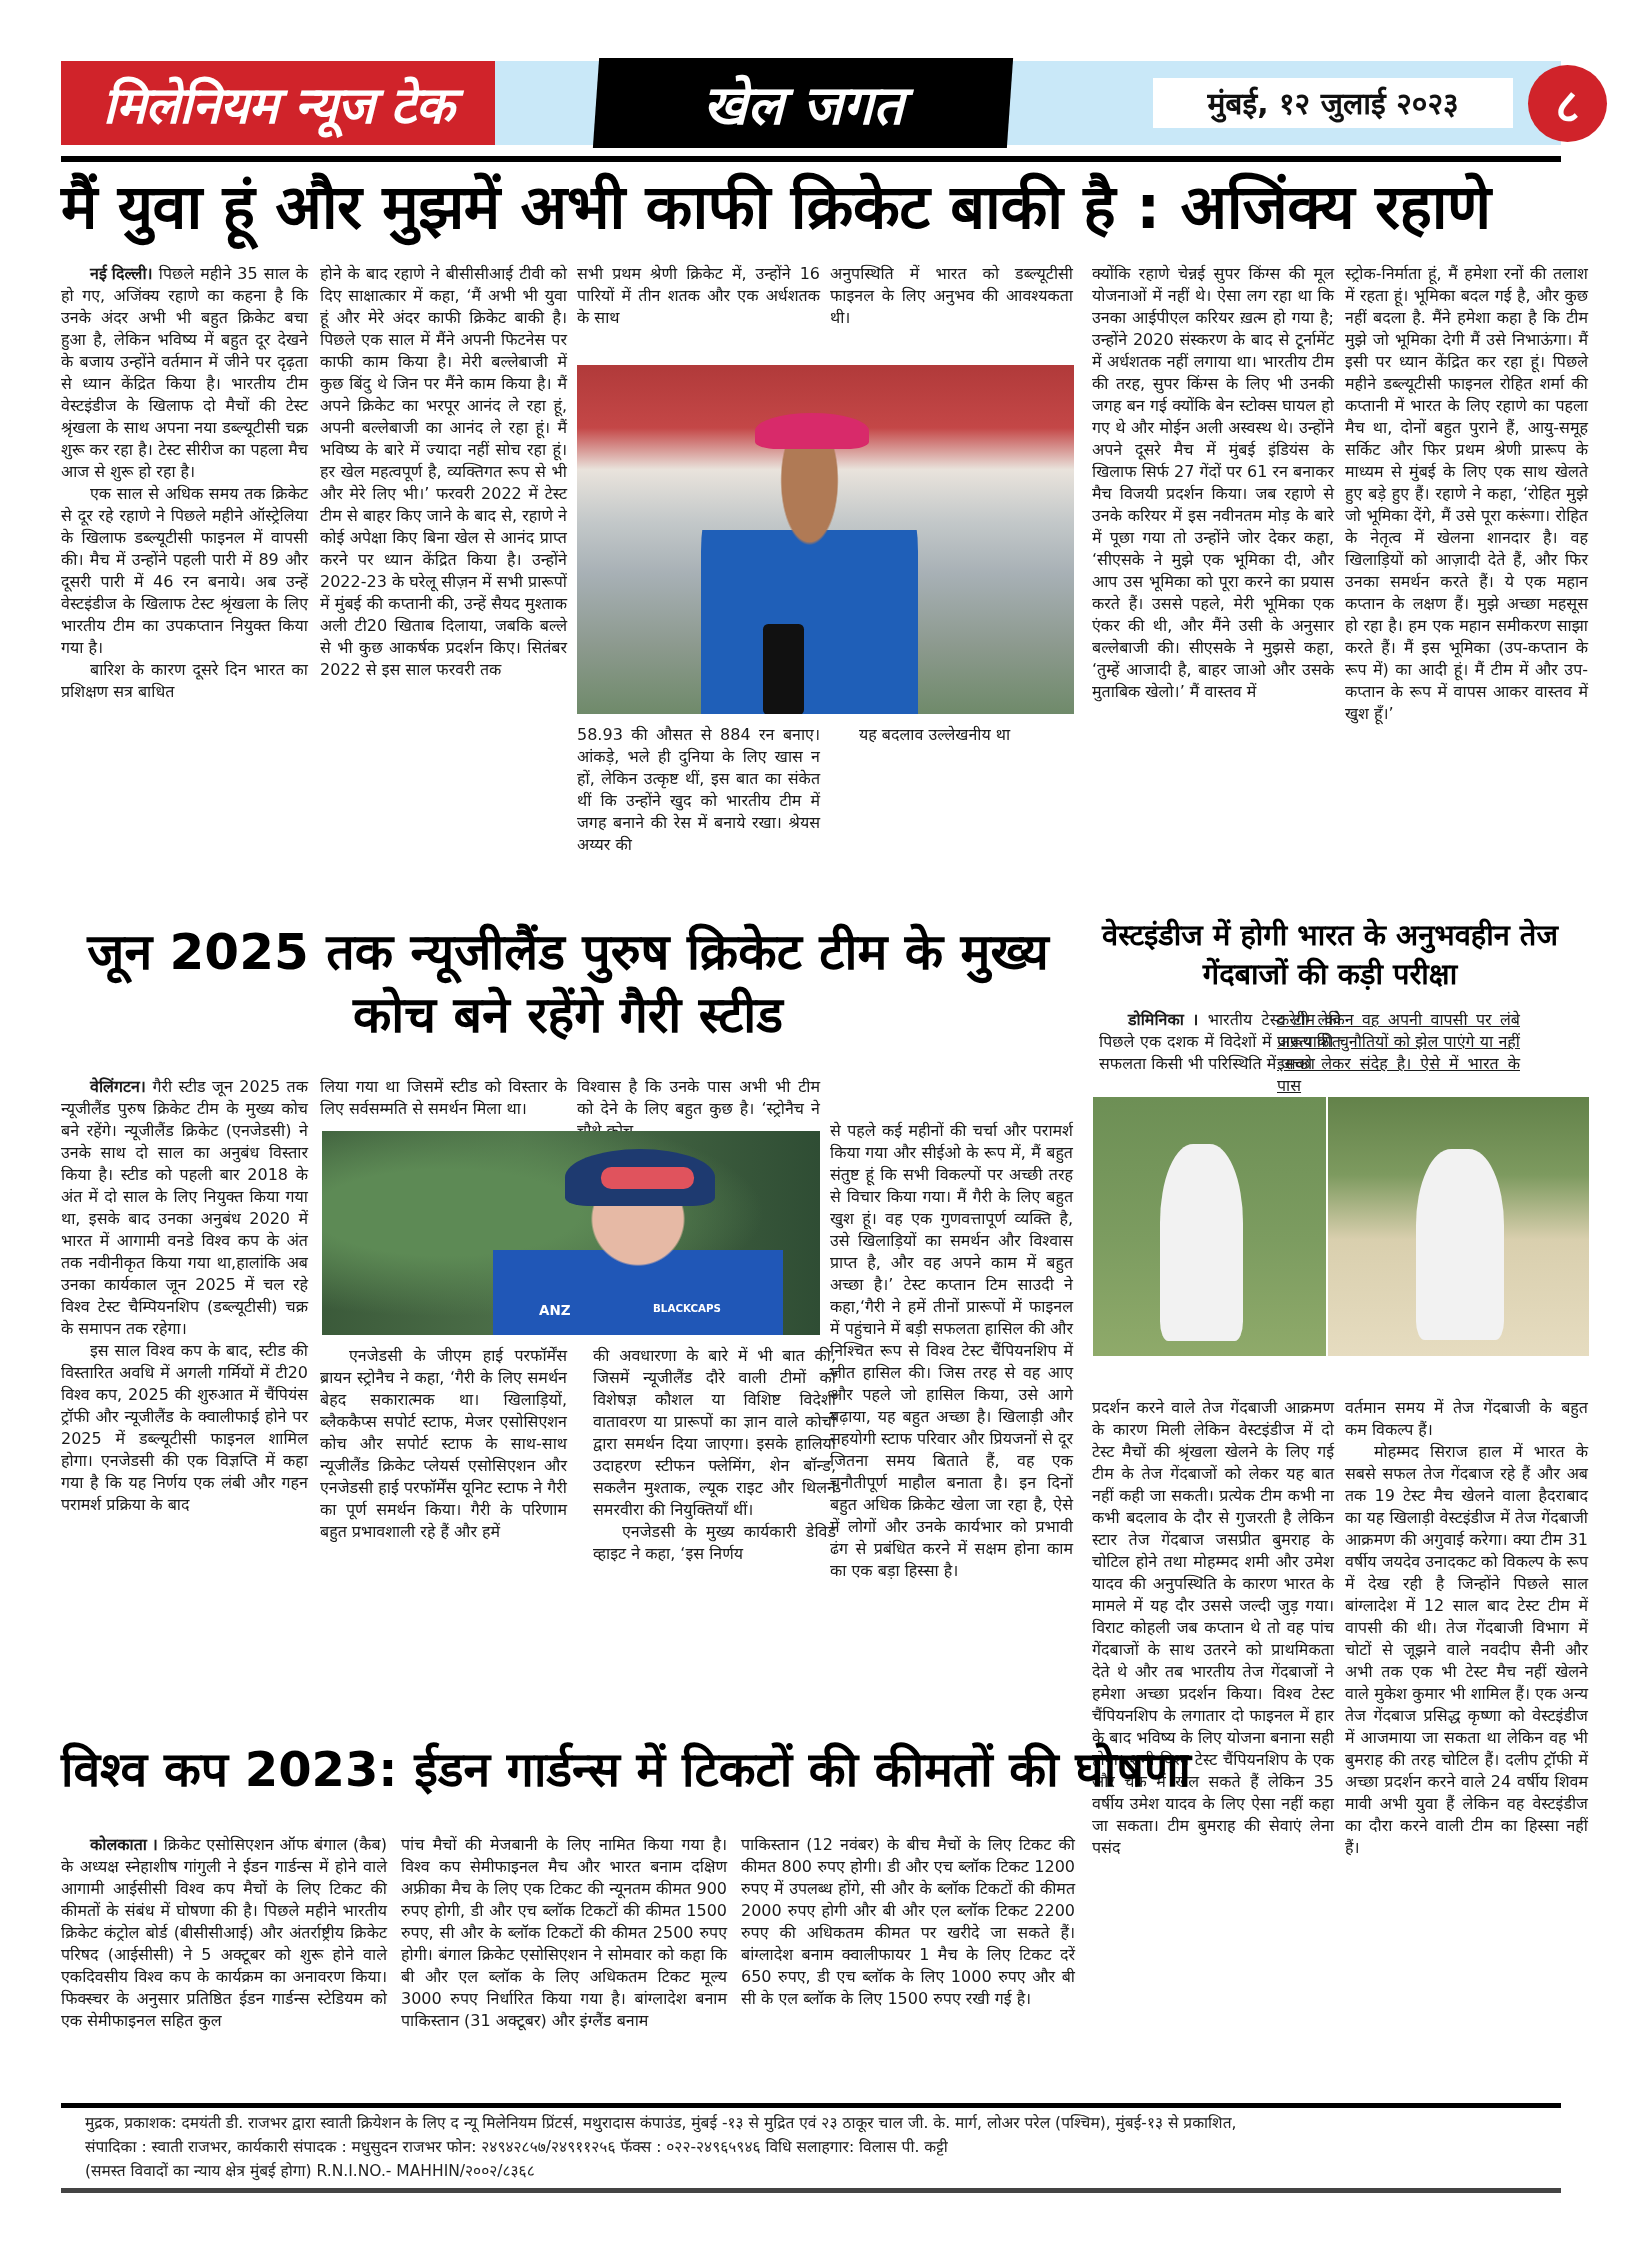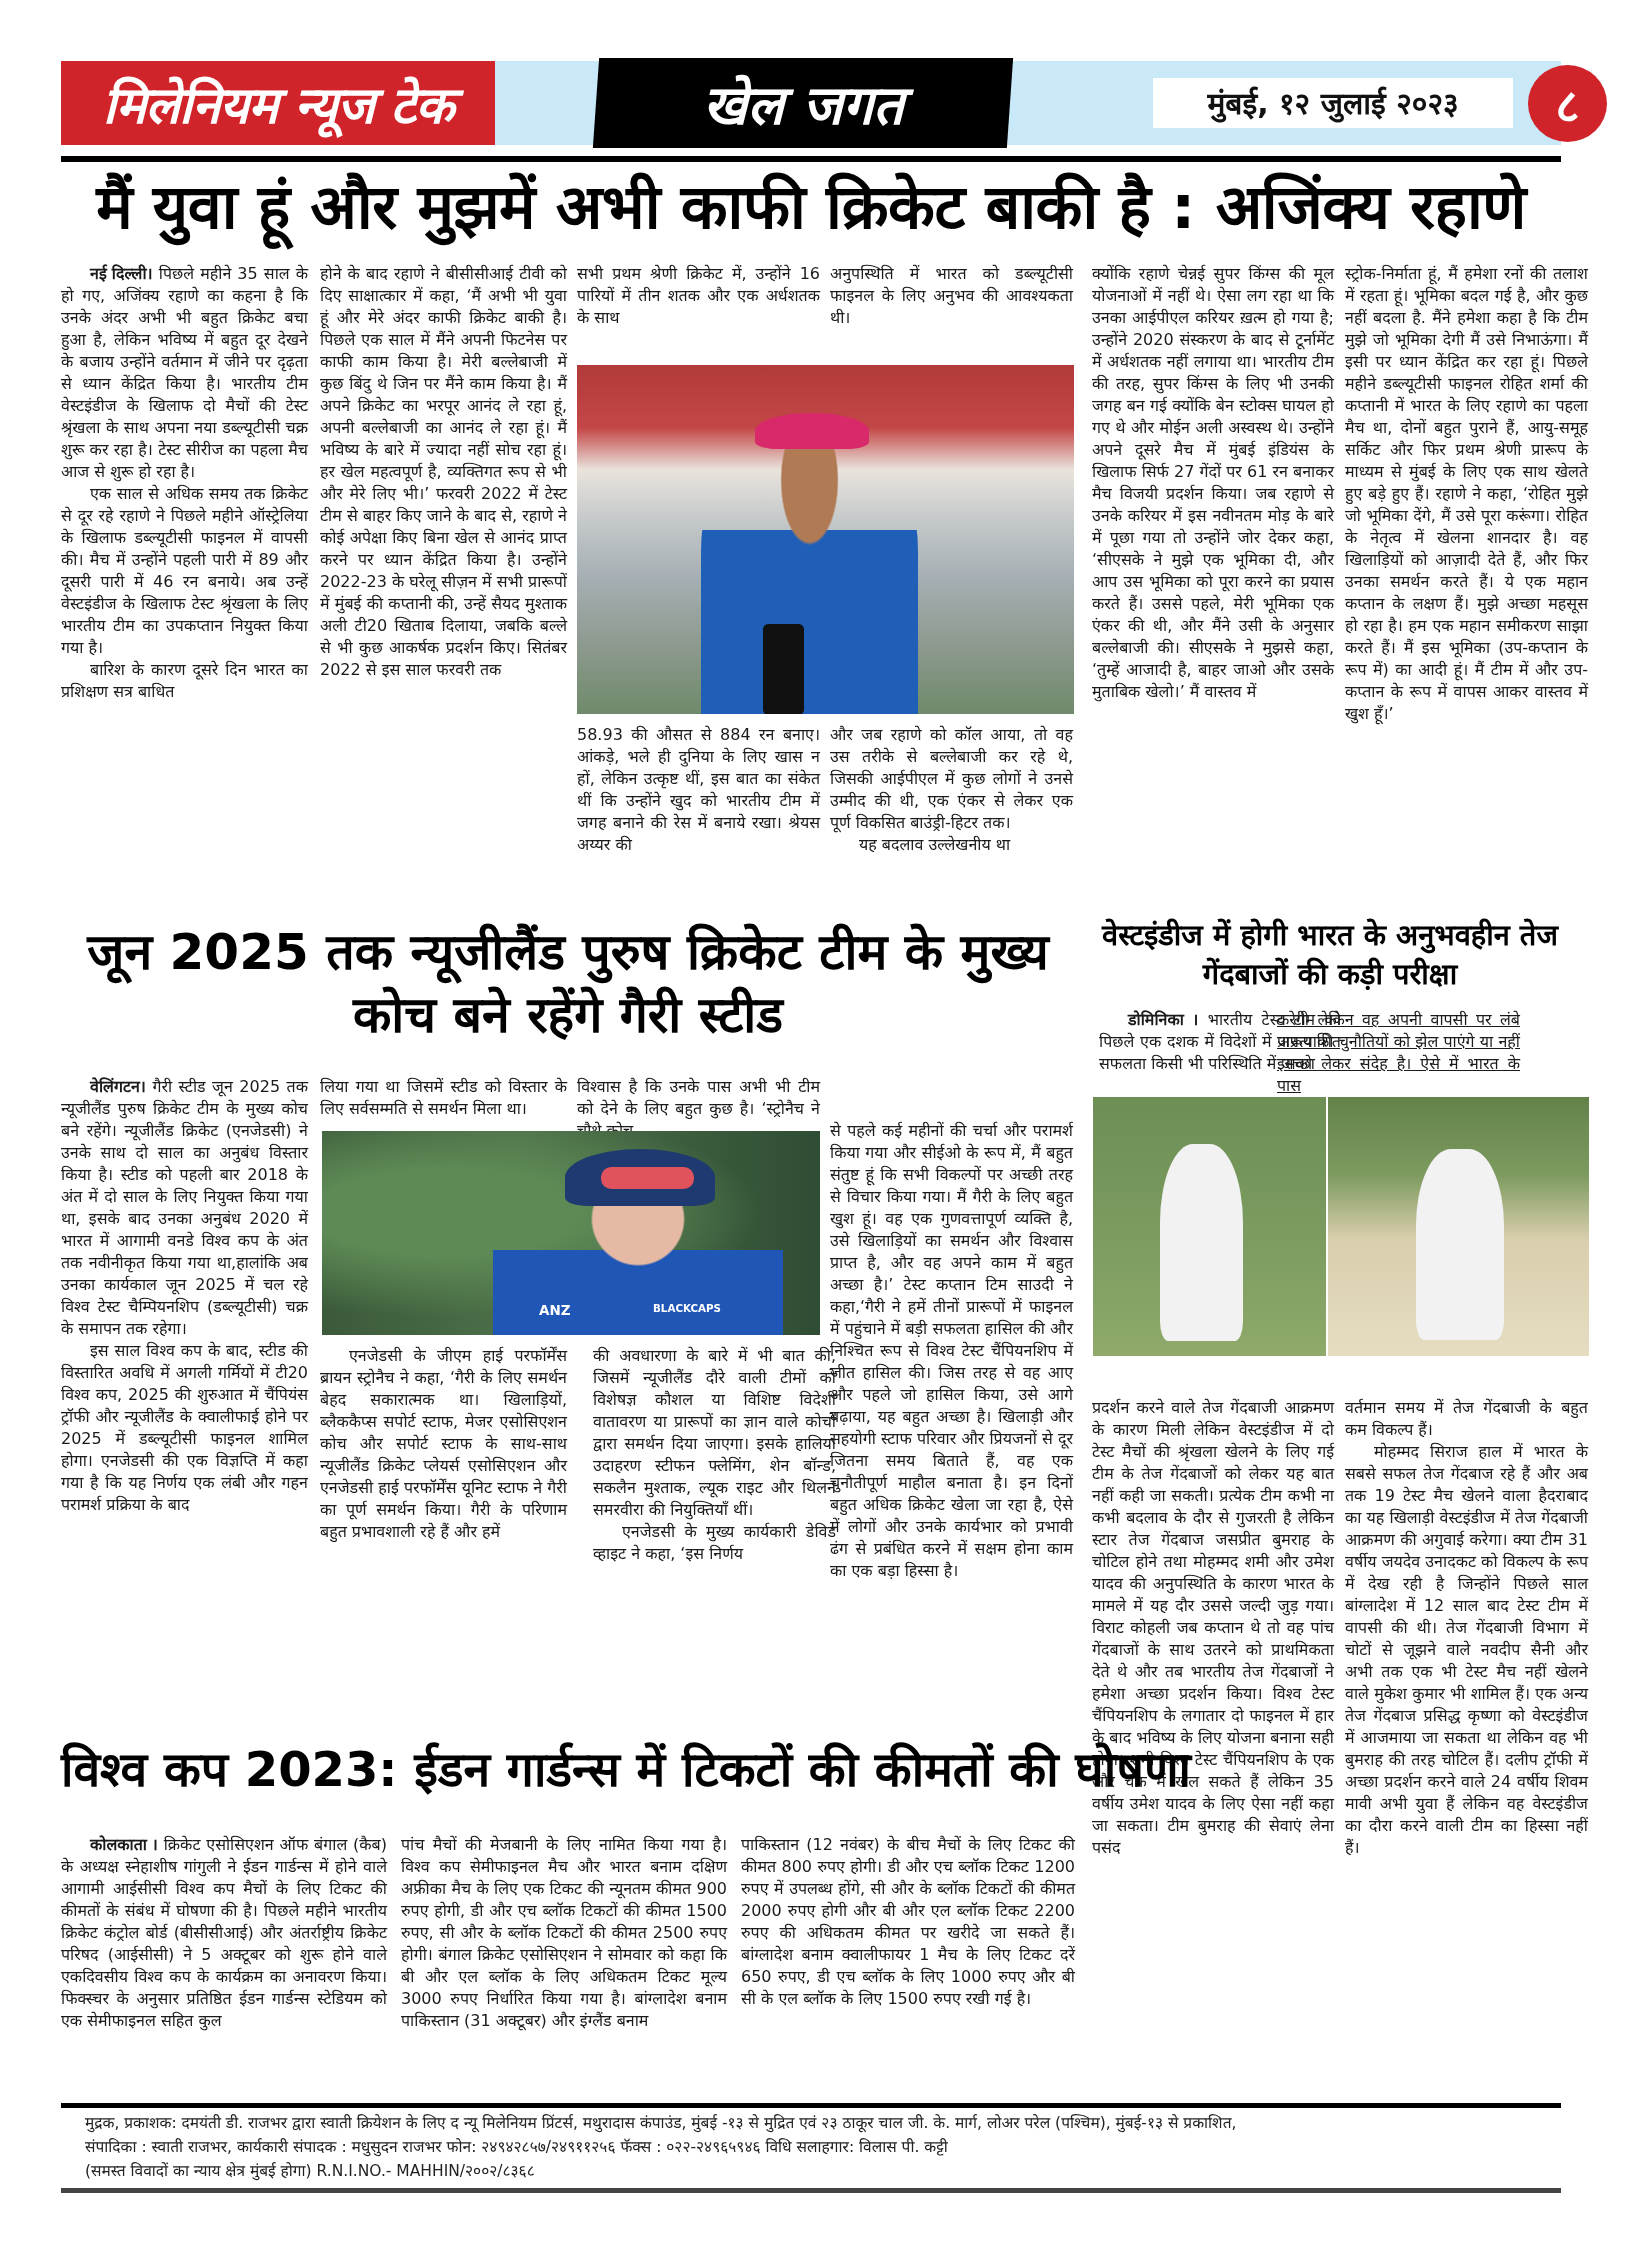--- a/index.html
+++ b/index.html
@@ -14,21 +14,21 @@
              transform: skewX(-4deg); display: flex; align-items: center; justify-content: center; font-weight: bold; font-size: 54px; font-style: italic; }
   .section span { transform: skewX(4deg); }
   .datebox { position: absolute; left: 1092px; top: 16.6px; width: 360px; height: 50px; background: #fff;
              display: flex; align-items: center; justify-content: center; font-weight: bold; font-size: 30px; }
   .pagenum { position: absolute; left: 1467px; top: 4.1px; width: 79px; height: 77px; border-radius: 50%; background: #d0232a; color: #fff;
              display: flex; align-items: center; justify-content: center; font-size: 46px; font-weight: bold; }
   .rule-top { position: absolute; left: 61px; top: 156px; width: 1500px; height: 6.2px; background: #000; }
 
   
   .hl { position: absolute; font-weight: bold; color: #000; line-height: 1.1; white-space: nowrap; }
-  .hl1 { left: 61px; top: 173px; width: 1500px; font-size: 61px; text-align: center; letter-spacing: -0.5px; }
+  .hl1 { left: 61px; top: 173px; width: 1500px; font-size: 61px; letter-spacing: -0.5px; }
   .hl2 { left: 61px; top: 921px; width: 1014px; font-size: 50px; text-align: center; line-height: 1.25; white-space: normal; }
   .hl3 { left: 1092px; top: 916px; width: 476px; font-size: 29px; text-align: center; line-height: 1.35; white-space: normal; }
   .hl4 { left: 61px; top: 1743px; width: 1024px; font-size: 48px; text-align: left; }
 
   
   .col { position: absolute; font-size: 16px; line-height: 22px; text-align: justify; color: #1a1a1a; font-family: "DejaVu Sans", sans-serif; }
   .col p { text-indent: 29px; }
   .col p.noindent { text-indent: 0; }
   .dateline { font-weight: bold; font-family: Liberation Serif, serif; }
 
@@ -94,21 +94,20 @@
 <div class="photo ph-rahane">
   <div class="person"></div>
   <div class="cap"></div>
   <div class="mic"></div>
 </div>
 
 <div class="col" style="left:577px; top:724px; width:243px;">
   <p class="noindent">58.93 की औसत से 884 रन बनाए। आंकड़े, भले ही दुनिया के लिए खास न हों, लेकिन उत्कृष्ट थीं, इस बात का संकेत थीं कि उन्होंने खुद को भारतीय टीम में जगह बनाने की रेस में बनाये रखा। श्रेयस अय्यर की</p>
 </div>
 <div class="col" style="left:830px; top:724px; width:243px;">
-  <p class="noindent">और जब रहाणे को कॉल आया, तो वह उस तरीके से बल्लेबाजी कर रहे थे, जिसकी आईपीएल में कुछ लोगों ने उनसे उम्मीद की थी, एक एंकर से लेकर एक पूर्ण विकसित बाउंड्री-हिटर तक।</p>
   <p>यह बदलाव उल्लेखनीय था</p>
 </div>
 <div class="col" style="left:1092px; top:263px; width:242px;">
   <p class="noindent">क्योंकि रहाणे चेन्नई सुपर किंग्स की मूल योजनाओं में नहीं थे। ऐसा लग रहा था कि उनका आईपीएल करियर ख़त्म हो गया है; उन्होंने 2020 संस्करण के बाद से टूर्नामेंट में अर्धशतक नहीं लगाया था। भारतीय टीम की तरह, सुपर किंग्स के लिए भी उनकी जगह बन गई क्योंकि बेन स्टोक्स घायल हो गए थे और मोईन अली अस्वस्थ थे। उन्होंने अपने दूसरे मैच में मुंबई इंडियंस के खिलाफ सिर्फ 27 गेंदों पर 61 रन बनाकर मैच विजयी प्रदर्शन किया। जब रहाणे से उनके करियर में इस नवीनतम मोड़ के बारे में पूछा गया तो उन्होंने जोर देकर कहा, ‘सीएसके ने मुझे एक भूमिका दी, और आप उस भूमिका को पूरा करने का प्रयास करते हैं। उससे पहले, मेरी भूमिका एक एंकर की थी, और मैंने उसी के अनुसार बल्लेबाजी की। सीएसके ने मुझसे कहा, ‘तुम्हें आजादी है, बाहर जाओ और उसके मुताबिक खेलो।’ मैं वास्तव में</p>
 </div>
 <div class="col" style="left:1345px; top:263px; width:243px;">
   <p class="noindent">स्ट्रोक-निर्माता हूं, मैं हमेशा रनों की तलाश में रहता हूं। भूमिका बदल गई है, और कुछ नहीं बदला है. मैंने हमेशा कहा है कि टीम मुझे जो भूमिका देगी मैं उसे निभाऊंगा। मैं इसी पर ध्यान केंद्रित कर रहा हूं। पिछले महीने डब्ल्यूटीसी फाइनल रोहित शर्मा की कप्तानी में भारत के लिए रहाणे का पहला मैच था, दोनों बहुत पुराने हैं, आयु-समूह सर्किट और फिर प्रथम श्रेणी प्रारूप के माध्यम से मुंबई के लिए एक साथ खेलते हुए बड़े हुए हैं।  रहाणे ने कहा, ‘रोहित मुझे जो भूमिका देंगे, मैं उसे पूरा करूंगा। रोहित के नेतृत्व में खेलना शानदार है। वह खिलाड़ियों को आज़ादी देते हैं, और फिर उनका समर्थन करते हैं। ये एक महान कप्तान के लक्षण हैं। मुझे अच्छा महसूस हो रहा है। हम एक महान समीकरण साझा करते हैं। मैं इस भूमिका (उप-कप्तान के रूप में) का आदी हूं। मैं टीम में और उप-कप्तान के रूप में वापस आकर वास्तव में खुश हूँ।’</p>
 </div>
 
 <h2 class="hl hl2">जून 2025 तक न्यूजीलैंड पुरुष क्रिकेट टीम के मुख्य कोच बने रहेंगे गैरी स्टीड</h2>

